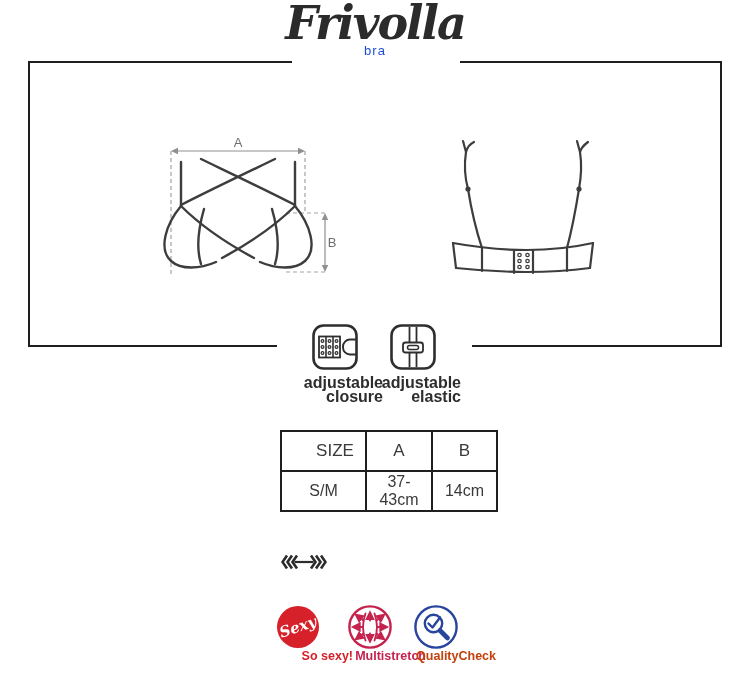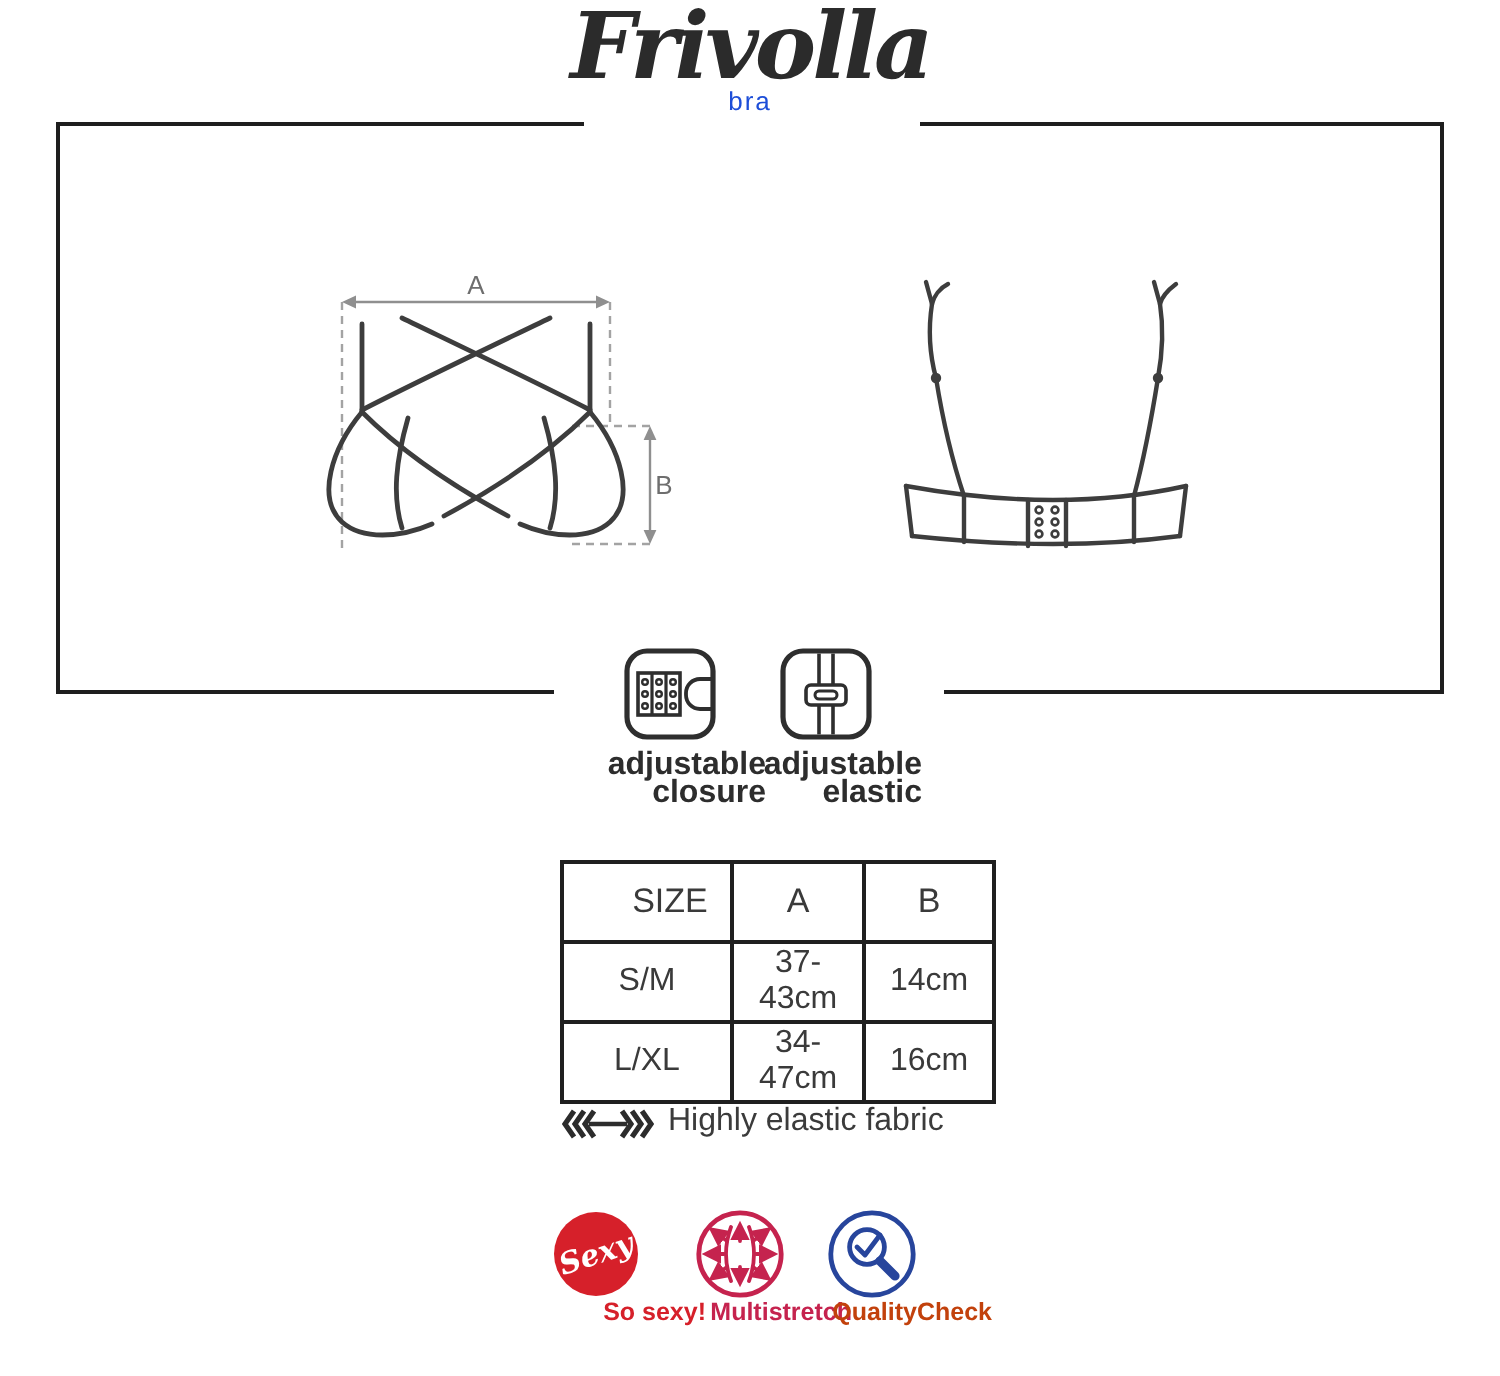--- a/index.html
+++ b/index.html
@@ -163,40 +163,34 @@
         <tr>
       <th class="col-size">SIZE</th>
       <th class="col-a">A</th>
       <th class="col-b">B</th>
     </tr>
     <tr>
       <td>S/M</td>
       <td>37-43cm</td>
       <td>14cm</td>
     </tr>
-    <tr>
-      <td>L/XL</td>
-      <td>34-47cm</td>
-      <td>16cm</td>
-    </tr>
   </tbody>
     </table>
 
   <svg class="abs" style="left:281px;top:554px;" width="46" height="16" viewBox="0 0 46 16">
     <g stroke="#2c2c2c" stroke-width="2.6" fill="none">
       <path d="M6,1.5 L1.5,8 L6,14.5"></path>
       <path d="M11,1.5 L6.5,8 L11,14.5"></path>
       <path d="M16,1.5 L11.5,8 L16,14.5"></path>
       <path d="M30,1.5 L34.5,8 L30,14.5"></path>
       <path d="M35,1.5 L39.5,8 L35,14.5"></path>
       <path d="M40,1.5 L44.5,8 L40,14.5"></path>
     </g>
     <line x1="13.5" y1="8" x2="32.5" y2="8" stroke="#2c2c2c" stroke-width="2.2"></line>
   </svg>
-  <div class="fabric-note">Highly elastic fabric</div>
 
   <div class="sexy-circle">
     <span class="sexy-script">Sexy</span>
   </div>
   <div class="badge-label lbl-sexy">So sexy!</div>
 
   <svg class="abs" style="left:347px;top:604px;" width="46" height="46" viewBox="0 0 46 46">
     <defs>
       <marker id="mah" markerWidth="6" markerHeight="6" refX="3" refY="3" orient="auto">
         <path d="M0,0.4 L5.2,3 L0,5.6 Z" fill="#c5234e"></path>

